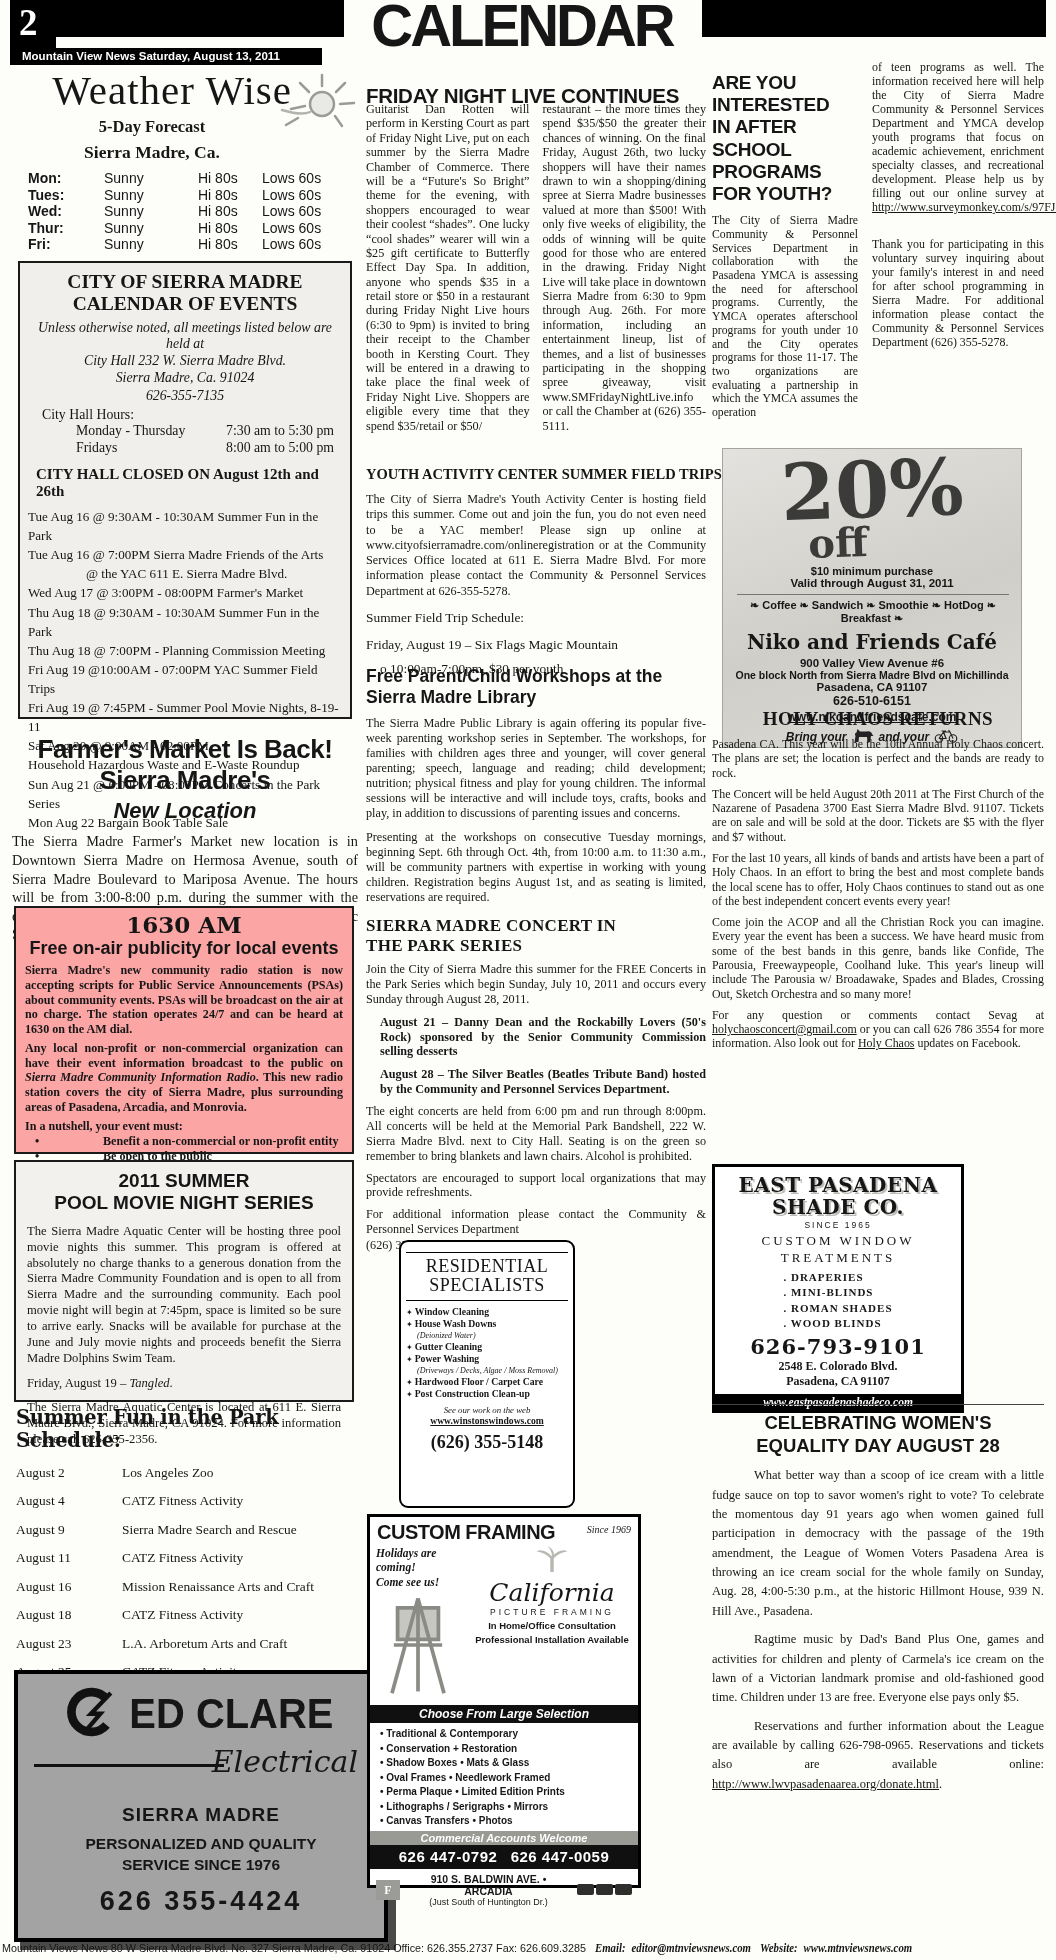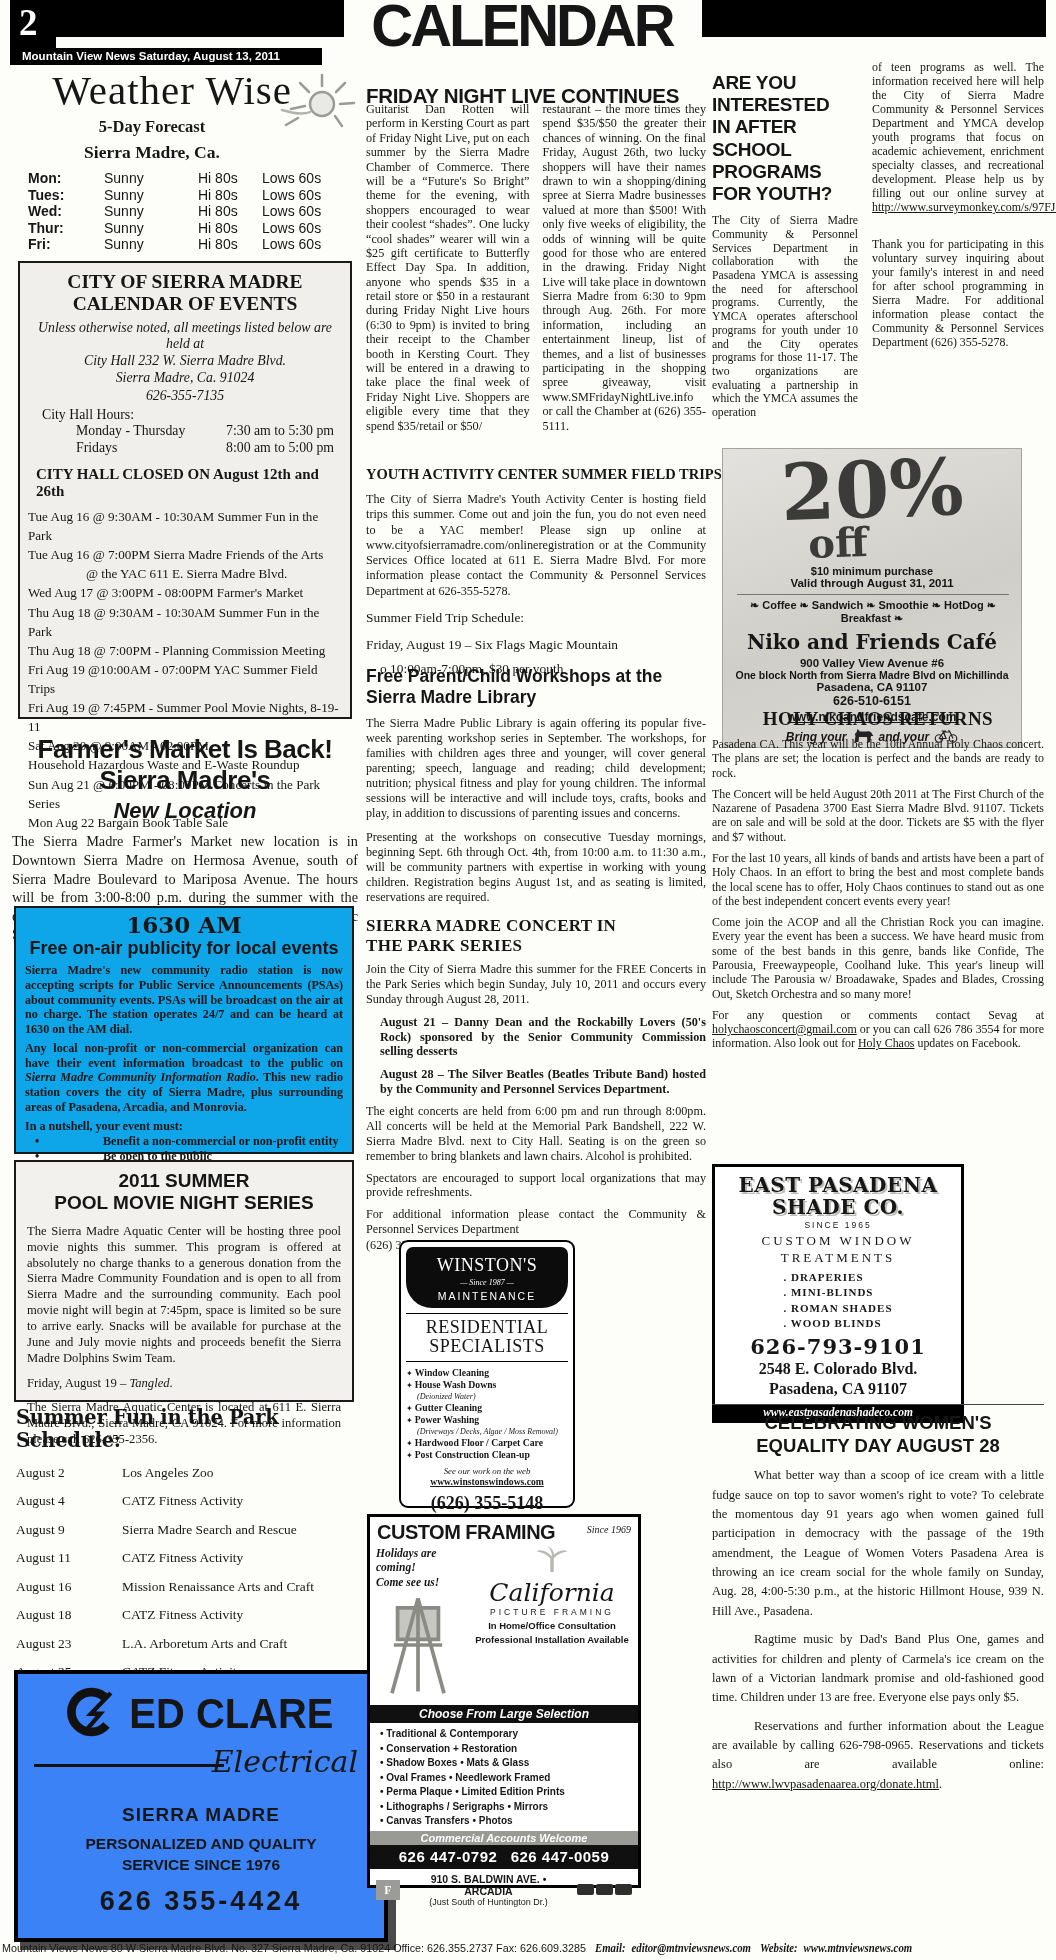--- a/index.html
+++ b/index.html
@@ -43,39 +43,39 @@
 .ev-hr .ht{position:absolute;left:198px}
 .ev-closed{font-size:15px;font-weight:bold;margin:9px 0 7px 8px}
 .ev-li{font-size:13.1px;line-height:1.46}
 .ev-li.indent{padding-left:58px}
 
 .farmers{top:668px;left:0;width:346px}
 .fm-t{font-family:"Liberation Sans",sans-serif;font-weight:bold;font-size:26px;text-align:center;line-height:1.18;letter-spacing:-0.5px}
 .fm-nl{font-family:"Liberation Sans",sans-serif;font-weight:bold;font-style:italic;font-size:22px;text-align:center;margin-top:3px}
 .fm-body{font-size:14.3px;line-height:1.3;margin-top:8px;text-align:justify}
 
-.radio{top:840px;left:2px;width:340px;height:248px;border:2px solid #1a1a1a;background:#0ea5e9;padding:5px 9px}
+.radio{top:840px;left:2px;width:340px;height:248px;border:2px solid #1a1a1a;background:#fca5a5;padding:5px 9px}
 .ra-t{font-family:"DejaVu Serif",serif;font-weight:bold;font-size:23px;text-align:center;line-height:1.05}
 .ra-s{font-family:"Liberation Sans",sans-serif;font-weight:bold;font-size:18px;text-align:center;margin:1px 0 4px}
 .ra-p{font-size:12.1px;font-weight:bold;line-height:1.22;text-align:justify;margin-bottom:4px}
 .ra-n{font-size:12.1px;font-weight:bold}
 .ra-bul{display:flex;font-size:12.1px;font-weight:bold;line-height:1.3}
 .ra-bul .m{width:78px;padding-left:10px}
 .ra-out{font-size:12.7px;font-weight:bold;line-height:1.22;margin-top:3px}
 
 .pool{top:1094px;left:2px;width:340px;height:242px;border:2px solid #1a1a1a;background:#f2f1ee;padding:8px 11px}
 .po-t{font-family:"Liberation Sans",sans-serif;font-weight:bold;font-size:19px;text-align:center;line-height:1.18}
 .po-p{font-size:12.6px;line-height:1.26;text-align:justify;margin-top:9px}
 
 .sfun{top:1340px;left:4px;width:340px}
 .sf-t{font-family:"DejaVu Serif",serif;font-weight:bold;font-size:19.5px;letter-spacing:-0.3px}
 .sf-row{display:flex;font-size:13.4px;margin-top:12.5px}
 .sf-row .d{width:106px;flex:none}
 
-.edclare{top:1604px;left:2px;width:374px;height:272px;border:4px solid #000;background:#3b82f6;box-shadow:7px 7px 0 1px #4a4a48;padding-top:12px}
+.edclare{top:1604px;left:2px;width:374px;height:272px;border:4px solid #000;background:#a3a3a3;box-shadow:7px 7px 0 1px #4a4a48;padding-top:12px}
 .ec-logo{display:flex;align-items:center;justify-content:center;gap:8px}
 .ec-name{font-family:"Liberation Sans",sans-serif;font-weight:bold;font-size:42px;letter-spacing:0;transform:scaleX(.95)}
 .ec-el{position:relative;height:44px;margin-top:2px}
 .ec-line{position:absolute;left:16px;right:160px;top:20px;border-top:3px solid #111}
 .ec-script{position:absolute;right:26px;top:0;font-style:italic;font-size:30px;font-family:"DejaVu Serif",serif}
 .ec-city{font-family:"Liberation Sans",sans-serif;font-weight:bold;font-size:19px;text-align:center;margin-top:16px;letter-spacing:1px}
 .ec-tag{font-family:"Liberation Sans",sans-serif;font-weight:bold;font-size:15.5px;text-align:center;line-height:1.35}
 .ec-ph{font-family:"Liberation Sans",sans-serif;font-weight:bold;font-size:27px;text-align:center;letter-spacing:3px;margin-top:10px}
 
 .fnl-h{top:14px;left:0;width:340px;font-family:"Liberation Sans",sans-serif;font-weight:bold;font-size:20.5px;text-align:left;white-space:nowrap;letter-spacing:-0.3px}
@@ -160,21 +160,21 @@
 .hc-t{font-weight:bold;font-size:19px;text-align:center;letter-spacing:0.5px}
 .hc-p{font-size:11.9px;line-height:1.2;text-align:justify;margin-top:7px}
 
 .shade{top:1112px;left:0;width:252px;border:3px solid #000;background:#fff;text-align:center;padding:7px 6px 0}
 .sh-n{font-family:"DejaVu Serif",serif;font-weight:bold;font-size:20px;line-height:1.1;letter-spacing:0.5px;text-shadow:2px 2px 0 #bdbdb8}
 .sh-since{font-size:8.5px;letter-spacing:2px;margin-top:2px;font-family:"Liberation Sans",sans-serif}
 .sh-c{font-size:13px;letter-spacing:3px;line-height:1.3;margin-top:3px}
 .sh-items{display:inline-block;text-align:left;margin-top:3px}
 .sh-it{font-size:11px;font-weight:bold;line-height:1.4;letter-spacing:1px}
 .sh-ph{font-family:"DejaVu Serif",serif;font-weight:bold;font-size:21px;margin-top:3px;letter-spacing:1px}
-.sh-a{font-size:16px;font-weight:bold;line-height:1.25}
+.sh-a{font-size:12px;font-weight:bold;line-height:1.25}
 .sh-web{background:#000;color:#fff;font-weight:bold;font-style:italic;font-size:11.5px;padding:2px 0;margin:5px -6px 0}
 
 .equal{top:1352px;left:0;width:332px;border-top:1px solid #444;padding-top:7px}
 .eq-t{font-family:"Liberation Sans",sans-serif;font-weight:bold;font-size:18.5px;line-height:1.22;text-align:center}
 .eq-p{font-size:12.5px;line-height:1.55;text-align:justify;text-indent:42px;margin-top:9px}
 
 .footer{left:2px;top:1941px;width:1052px;white-space:nowrap;font-family:"Liberation Sans",sans-serif;font-size:11.6px;transform:scaleX(0.93);transform-origin:left}
 .footer .ct{font-family:"Liberation Serif",serif;font-weight:bold;font-style:italic}
 </style>
 </head>
@@ -395,25 +395,20 @@
       <div class="co-p">Join the City of Sierra Madre this summer for the FREE Concerts in the Park Series which begin Sunday, July 10, 2011 and occurs every Sunday through August 28, 2011.</div>
       <div class="co-item">August 21 – Danny Dean and the Rockabilly Lovers (50's Rock) sponsored by the Senior Community Commission selling desserts</div>
       <div class="co-item">August 28 – The Silver Beatles (Beatles Tribute Band) hosted by the Community and Personnel Services Department.</div>
       <div class="co-p">The eight concerts are held from 6:00 pm and run through 8:00pm. All concerts will be held at the Memorial Park Bandshell, 222 W. Sierra Madre Blvd. next to City Hall. Seating is on the green so remember to bring blankets and lawn chairs. Alcohol is prohibited.</div>
       <div class="co-p">Spectators are encouraged to support local organizations that may provide refreshments.</div>
       <div class="co-p">For additional information please contact the Community &amp; Personnel Services Department</div>
       <div class="co-ph">(626) 355-5278.</div>
     </div>
 
     <div class="abs winst">
-      <div class="wn-embl">
-        <div class="wn-name">WINSTON'S</div>
-        <div class="wn-since">— Since 1987 —</div>
-        <div class="wn-maint">MAINTENANCE</div>
-      </div>
       <div class="wn-res"><span>RESIDENTIAL</span><br><span>SPECIALISTS</span></div>
       <div class="wn-items">
         <div class="wn-it"><span class="wn-b">✦</span><span>Window Cleaning</span></div>
         <div class="wn-it"><span class="wn-b">✦</span><span>House Wash Downs</span></div>
         <div class="wn-sub">(Deionized Water)</div>
         <div class="wn-it"><span class="wn-b">✦</span><span>Gutter Cleaning</span></div>
         <div class="wn-it"><span class="wn-b">✦</span><span>Power Washing</span></div>
         <div class="wn-sub">(Driveways / Decks, Algae / Moss Removal)</div>
         <div class="wn-it"><span class="wn-b">✦</span><span>Hardwood Floor / Carpet Care</span></div>
         <div class="wn-it"><span class="wn-b">✦</span><span>Post Construction Clean-up</span></div>

